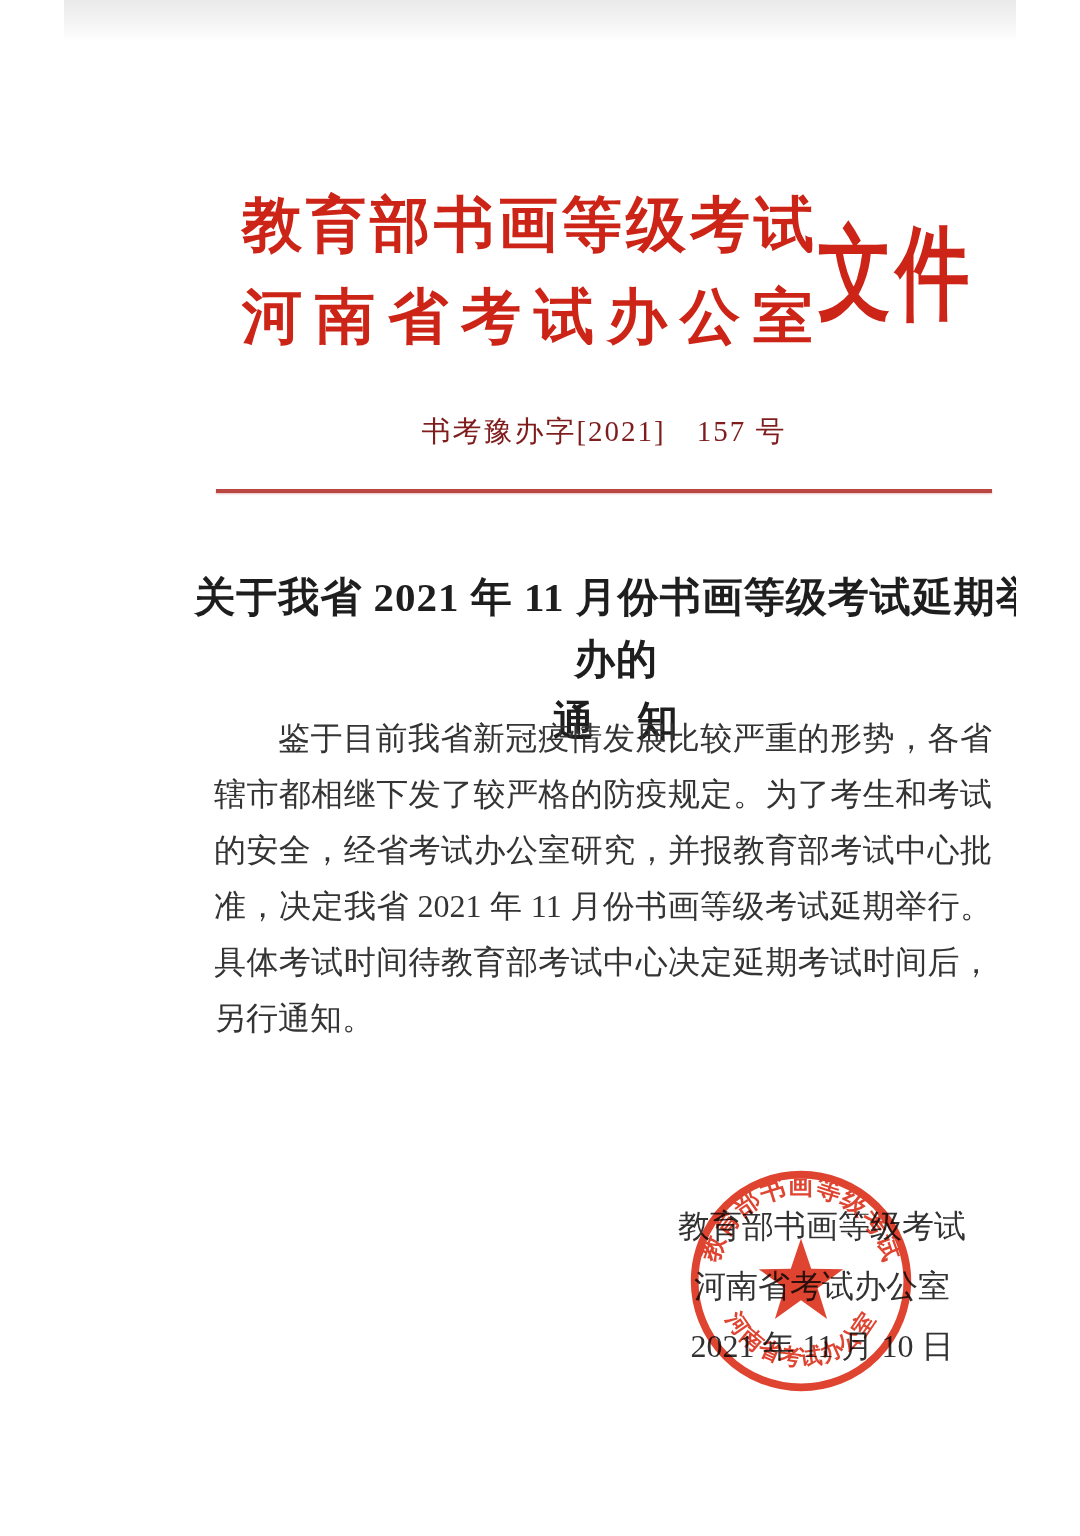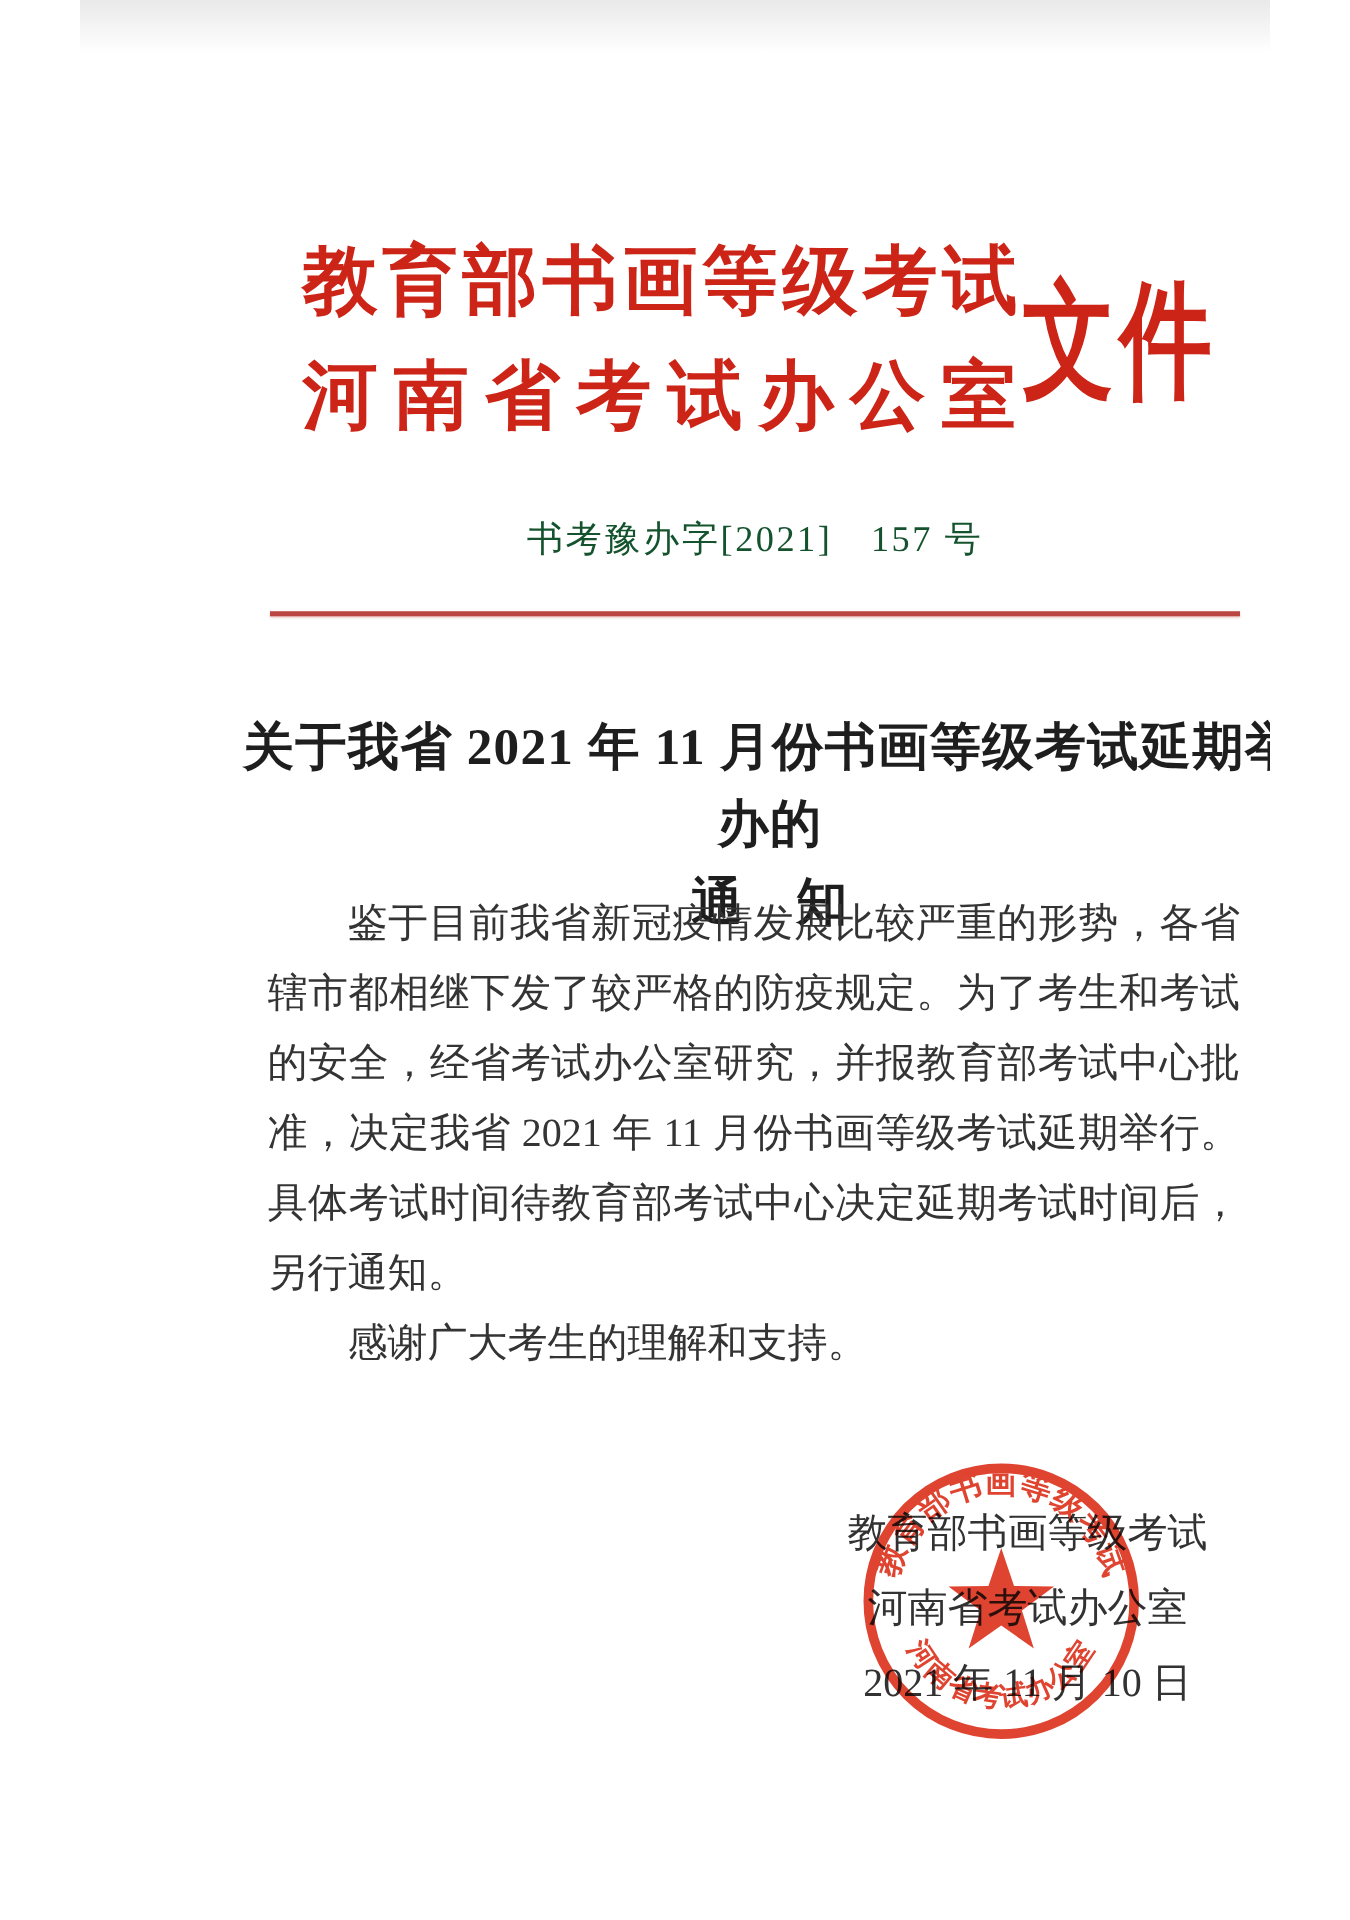--- a/index.html
+++ b/index.html
@@ -52,21 +52,21 @@
   }
 
   .doc-number {
     position: absolute;
     left: 150px;
     top: 412px;
     width: 780px;
     text-align: center;
     font-size: 29px;
     letter-spacing: 2px;
-    color: #14532d;
+    color: #7f1d1d;
   }
 
   .red-rule {
     position: absolute;
     left: 152px;
     top: 489px;
     width: 776px;
     height: 4px;
     background: #bb4742;
     box-shadow: 0 1px 2px rgba(187,71,66,.35);
@@ -149,21 +149,20 @@
 
   <div class="red-rule"></div>
 
   <h1 class="doc-title">
     <span>关于我省 2021 年 11 月份书画等级考试延期举办的</span><br>
     <span>通　知</span>
   </h1>
 
   <div class="doc-body">
     <p>鉴于目前我省新冠疫情发展比较严重的形势，各省辖市都相继下发了较严格的防疫规定。为了考生和考试的安全，经省考试办公室研究，并报教育部考试中心批准，决定我省 2021 年 11 月份书画等级考试延期举行。具体考试时间待教育部考试中心决定延期考试时间后，另行通知。</p>
-    <p>感谢广大考生的理解和支持。</p>
   </div>
 
   <div class="signature">
     <div>教育部书画等级考试</div>
     <div>河南省考试办公室</div>
     <div>2021 年 11 月 10 日</div>
   </div>
 
   <svg class="seal" viewBox="0 0 240 240" xmlns="http://www.w3.org/2000/svg">
     <defs>

